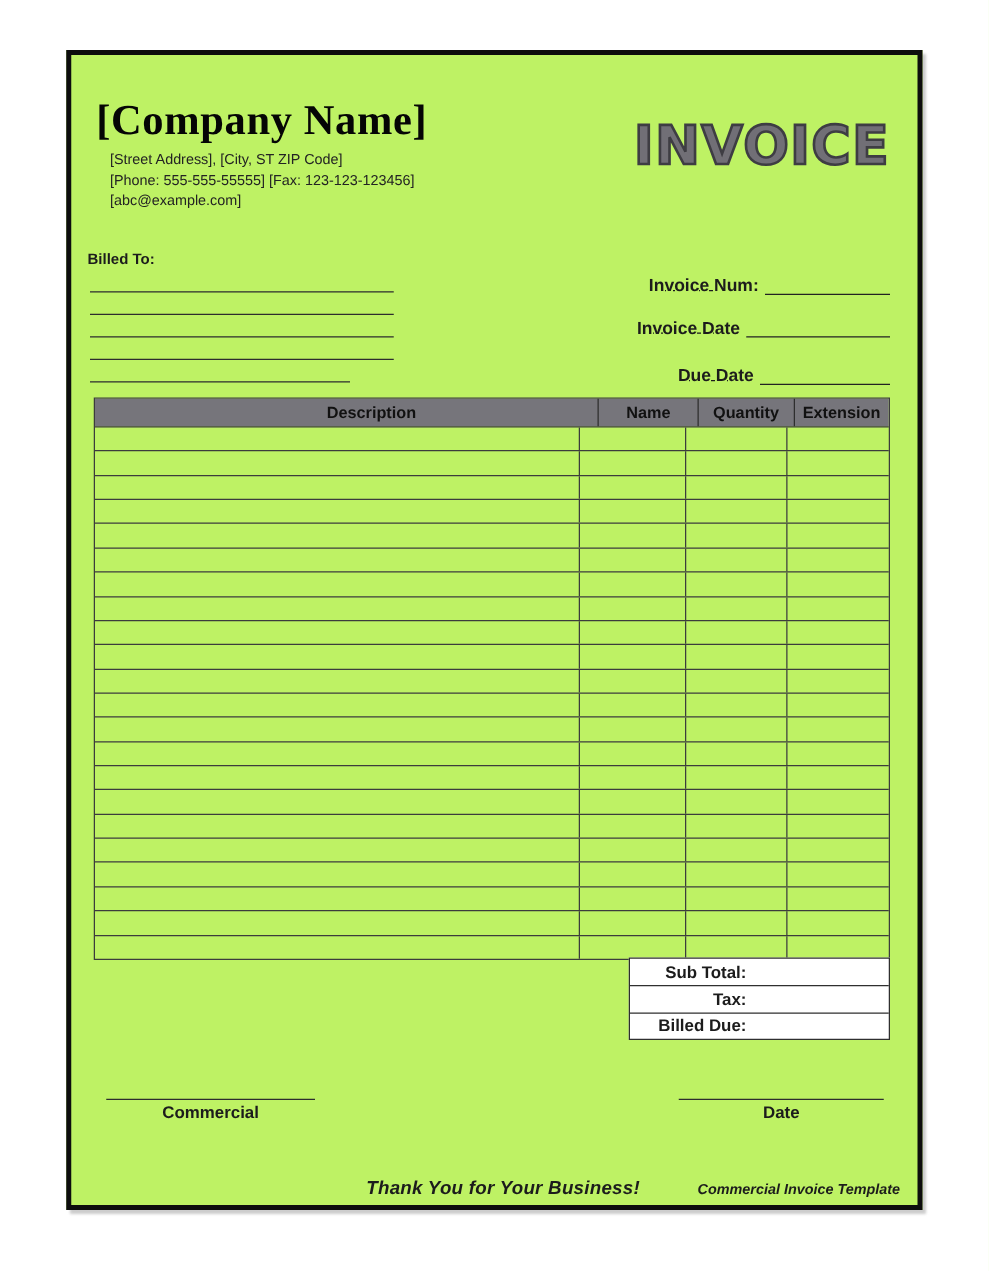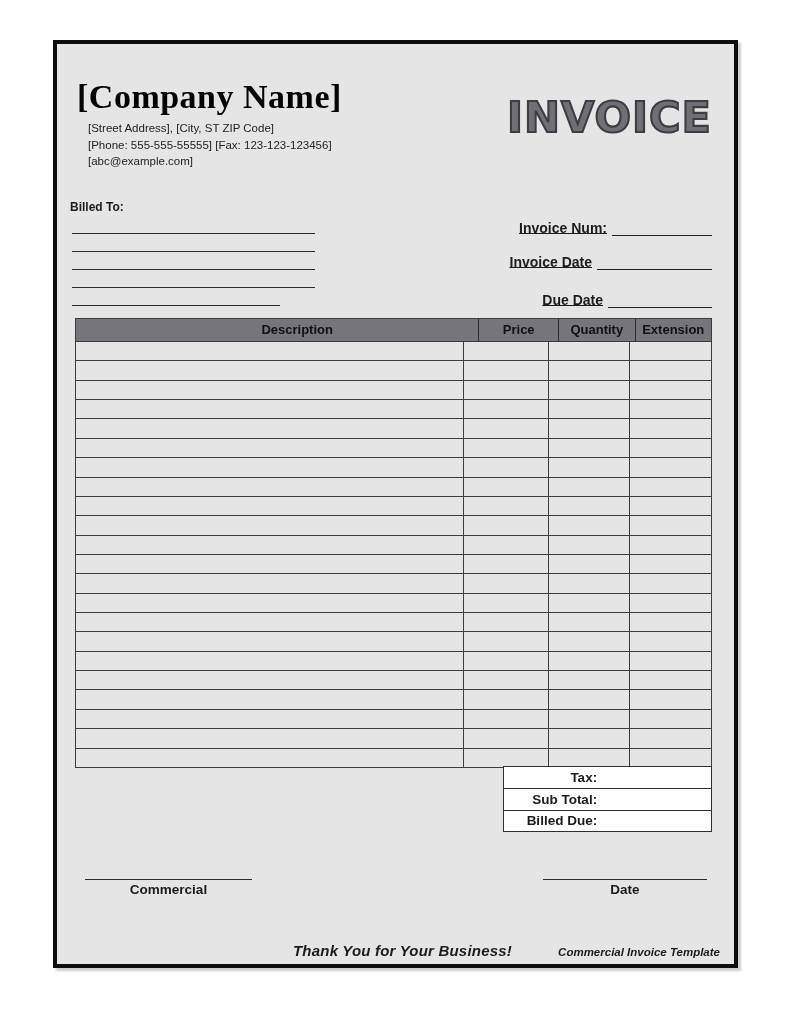--- a/index.html
+++ b/index.html
@@ -11,21 +11,21 @@
     --ink:#1c1c1c;
   }
   *{margin:0;padding:0;box-sizing:border-box;}
   html,body{background:#ffffff;}
   body{
     width:791px;height:1024px;position:relative;overflow:hidden;
     font-family:"Liberation Sans","DejaVu Sans",sans-serif;color:var(--ink);
   }
   .frame{
     position:absolute;left:53px;top:40px;width:685px;height:928px;
-    border:4px solid var(--frame-border);background:#e5e5e5;
+    border:4px solid var(--frame-border);background:#bef264;
     box-shadow:3px 3px 2px rgba(130,130,130,.4);
   }
   
   .company-name{
     position:absolute;left:20px;top:34px;
     font-family:"Liberation Serif","DejaVu Serif",serif;
     font-weight:bold;font-size:34px;letter-spacing:.5px;color:#050505;
   }
   .company-address{position:absolute;left:31px;top:76px;font-size:11.5px;line-height:16.5px;color:#232323;}
   .invoice-title{
@@ -110,21 +110,21 @@
   <div class="meta-row meta-date">
     <span class="lbl">Invoice Date</span><span class="fill-line"></span>
   </div>
   <div class="meta-row meta-due">
     <span class="lbl">Due Date</span><span class="fill-line"></span>
   </div>
 
   <div class="items-table">
     <div class="thead">
       <div class="hcell c-desc">Description</div>
-      <div class="hcell c-price">Price</div>
+      <div class="hcell c-price">Name</div>
       <div class="hcell c-qty">Quantity</div>
       <div class="hcell c-ext">Extension</div>
     </div>
     <div>
         <div class="trow">
           <div class="cell c-desc"></div>
           <div class="cell c-price"></div>
           <div class="cell c-qty"></div>
           <div class="cell c-ext"></div>
         </div>
@@ -251,29 +251,29 @@
         <div class="trow">
           <div class="cell c-desc"></div>
           <div class="cell c-price"></div>
           <div class="cell c-qty"></div>
           <div class="cell c-ext"></div>
         </div>
       </div>
   </div>
 
   <div class="totals-box">
+    <div class="total-row">
+      <span class="total-label">Sub Total:</span>
+      <span class="total-value"></span>
+    </div>
     <div class="total-row">
       <span class="total-label">Tax:</span>
       <span class="total-value"></span>
     </div>
     <div class="total-row">
-      <span class="total-label">Sub Total:</span>
-      <span class="total-value"></span>
-    </div>
-    <div class="total-row">
       <span class="total-label">Billed Due:</span>
       <span class="total-value"></span>
     </div>
   </div>
 
   <div class="sig-block sig-left">
     <div class="sig-line"></div>
     <div class="sig-label">Commercial</div>
   </div>
   <div class="sig-block sig-right">

